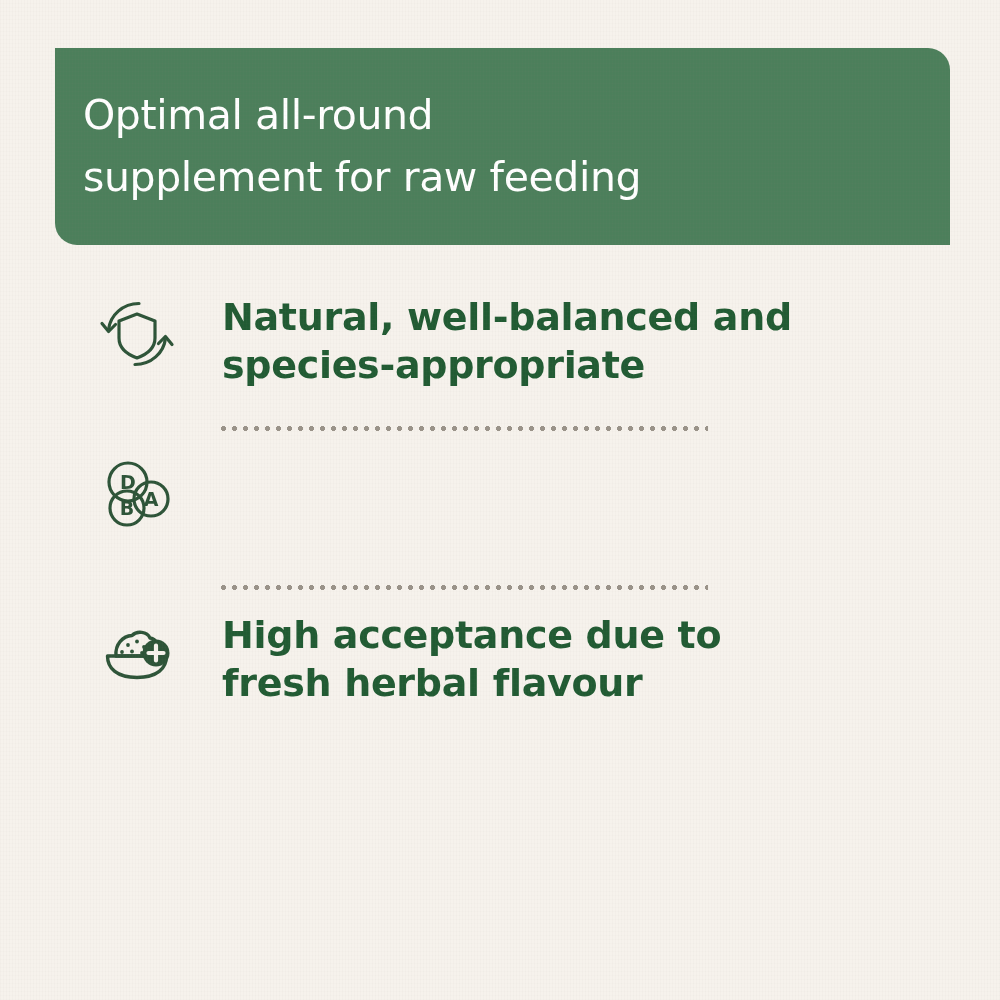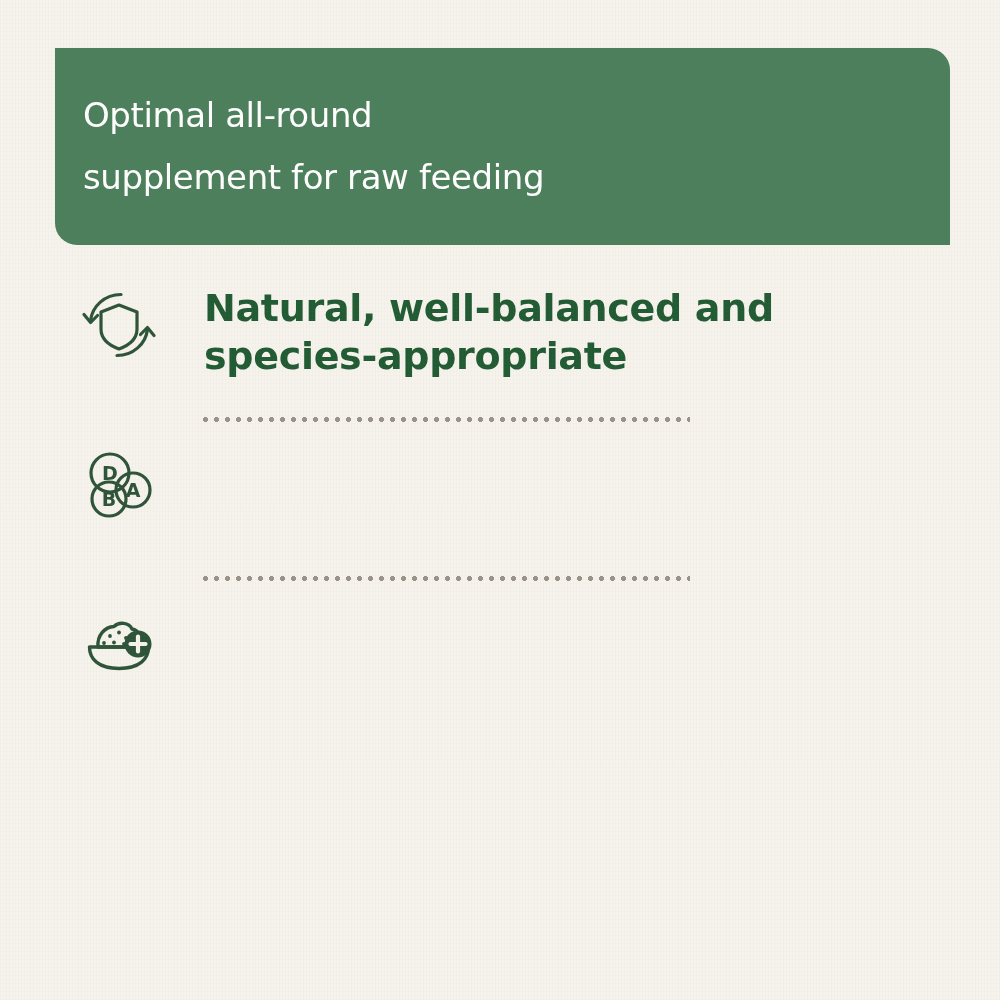--- a/index.html
+++ b/index.html
@@ -44,33 +44,34 @@
     height: 197px;
     background: #4C7F5B;
     border-radius: 0 22px 0 22px;
     box-sizing: border-box;
     padding: 36px 40px 0 28px;
   }
   .header-title {
     color: #FFFFFF;
     font-family: "DejaVu Sans", sans-serif;
     font-weight: 400;
-    font-size: 34px;
+    font-size: 41px;
     line-height: 62px;
     letter-spacing: -0.4px;
     white-space: pre-line;
     margin: 0;
   }
 
   
   .features {
     position: absolute;
     left: 0;
-    top: 280px;
+    top: 289px;
     width: 908px;
+    padding-left: 18px;
   }
   .feature-row {
     position: relative;
     display: flex;
     align-items: flex-start;
     min-height: 120px;
     padding-left: 80px;
     box-sizing: border-box;
   }
   .feature-icon {
@@ -176,18 +177,20 @@
             <circle cx="46" cy="34" r="1.9"></circle>
             <circle cx="34" cy="38.5" r="1.9"></circle>
             <circle cx="44" cy="40" r="1.9"></circle>
             <circle cx="24" cy="39" r="1.9"></circle>
           </g>
 
           <circle cx="58" cy="40" r="13.5" fill="#2D5438"></circle>
           <path d="M58 32.5 V47.5 M50.5 40 H65.5" stroke="#F6F2EC" stroke-width="4.2" stroke-linecap="round"></path>
         </svg>
       </span>
+      <div class="feature-text">High acceptance due to
+fresh herbal flavour</div>
     </div>
 
   </div>
 </div>
 
 <div class="paper-texture"></div>
 
 </body></html>

